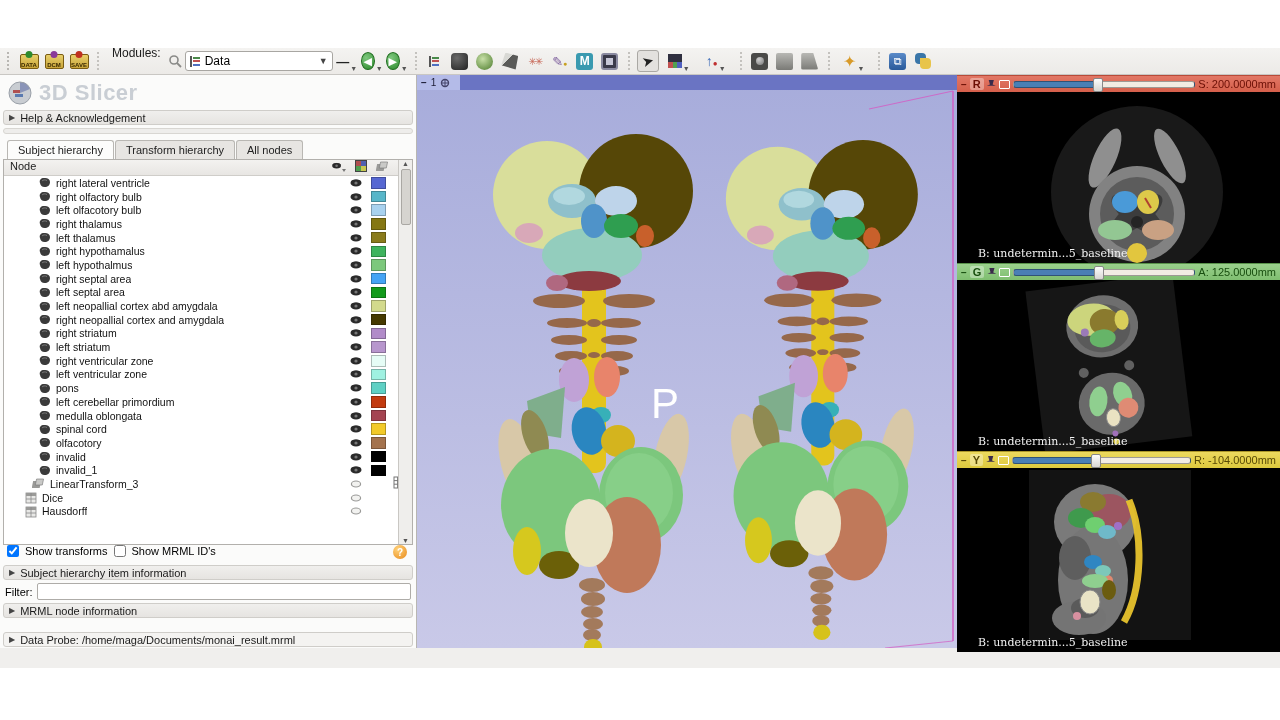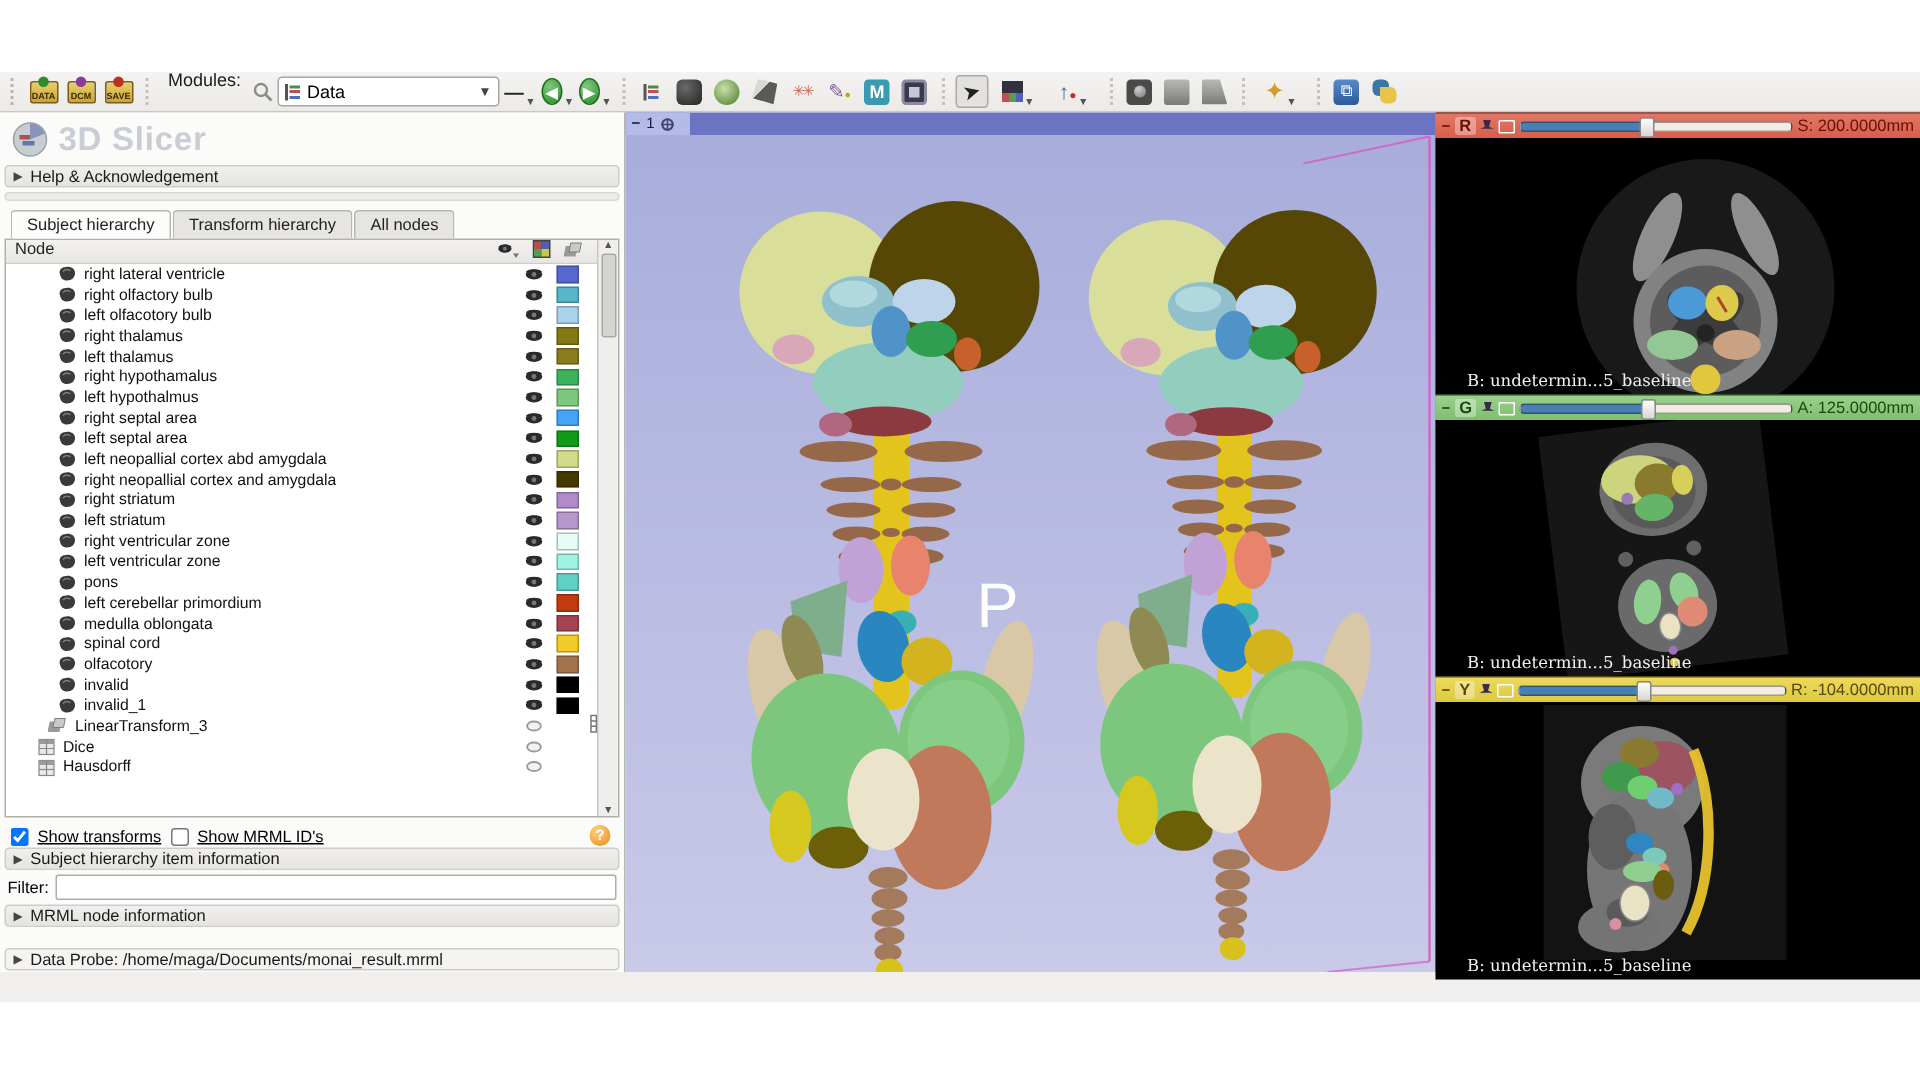--- a/index.html
+++ b/index.html
@@ -54,21 +54,21 @@
   .node-header { height:16px; background:linear-gradient(#f3f2f0,#e8e6e3); border-bottom:1px solid #cfcdc9; display:flex; align-items:flex-start; font-size:11px; color:#222; padding:0 2px 0 6px; }
   .node-header .hdr-icons { margin-left:auto; display:flex; align-items:center; gap:8px; }
   .tree-rows { flex:1; overflow:hidden; position:relative; }
   .trow { height:13.7px; display:flex; align-items:center; font-size:10.5px; color:#111; }
   .trow .lbl { white-space:nowrap; overflow:hidden; }
   .trow .eye { width:30px; margin-left:auto; flex:0 0 auto; display:flex; justify-content:center; }
   .trow .swatch { width:15px; height:11.5px; flex:0 0 auto; }
   .trow .xcol { width:26px; flex:0 0 auto; text-align:center; font-size:9px; color:#555; }
   .gutter { position:absolute; right:0; top:0; bottom:0; width:14px; background:#efeeec; border-left:1px solid #c9c7c3; display:flex; flex-direction:column; align-items:center; font-size:7px; color:#555; }
   .gutter .thumb { width:10px; height:56px; background:#d6d4d0; border:1px solid #aaa8a4; border-radius:2px; margin-top:2px; }
-  .check-row { height:19px; display:flex; align-items:flex-end; gap:6px; font-size:11px; padding-left:4px; position:relative;text-decoration:underline; }
+  .check-row { height:19px; display:flex; align-items:flex-start; gap:6px; font-size:11px; padding-left:4px; position:relative; }
   .check-row input { width:12px; height:12px; }
   .help-q { position:absolute; right:6px; width:14px; height:14px; border-radius:50%; background:radial-gradient(circle at 35% 30%,#ffd27a,#e8891a); color:#fff; font-size:10px; font-weight:bold; display:flex; align-items:center; justify-content:center; }
   .filter-row { height:21px; display:flex; align-items:center; font-size:11px; gap:4px; padding:1px 2px; }
   .filter-row input { flex:1; height:17px; border:1px solid #aeaca8; border-radius:2px; background:#fff; font-size:11px; padding:0 4px; }
   .probe-bar { background:#f4f3f1; }
 
   
   .view3d { width:540px; position:relative; background:linear-gradient(#a7acdb,#c9c9e8); overflow:hidden; }
   .v3d-bar { position:absolute; top:0; left:0; right:0; height:15px; background:#6a74c3; display:flex; align-items:center; z-index:5; }
   .v3d-chip { background:#b4bbe8; height:15px; display:flex; align-items:center; gap:4px; padding:0 6px 0 4px; font-size:10px; color:#1a1a33; }

